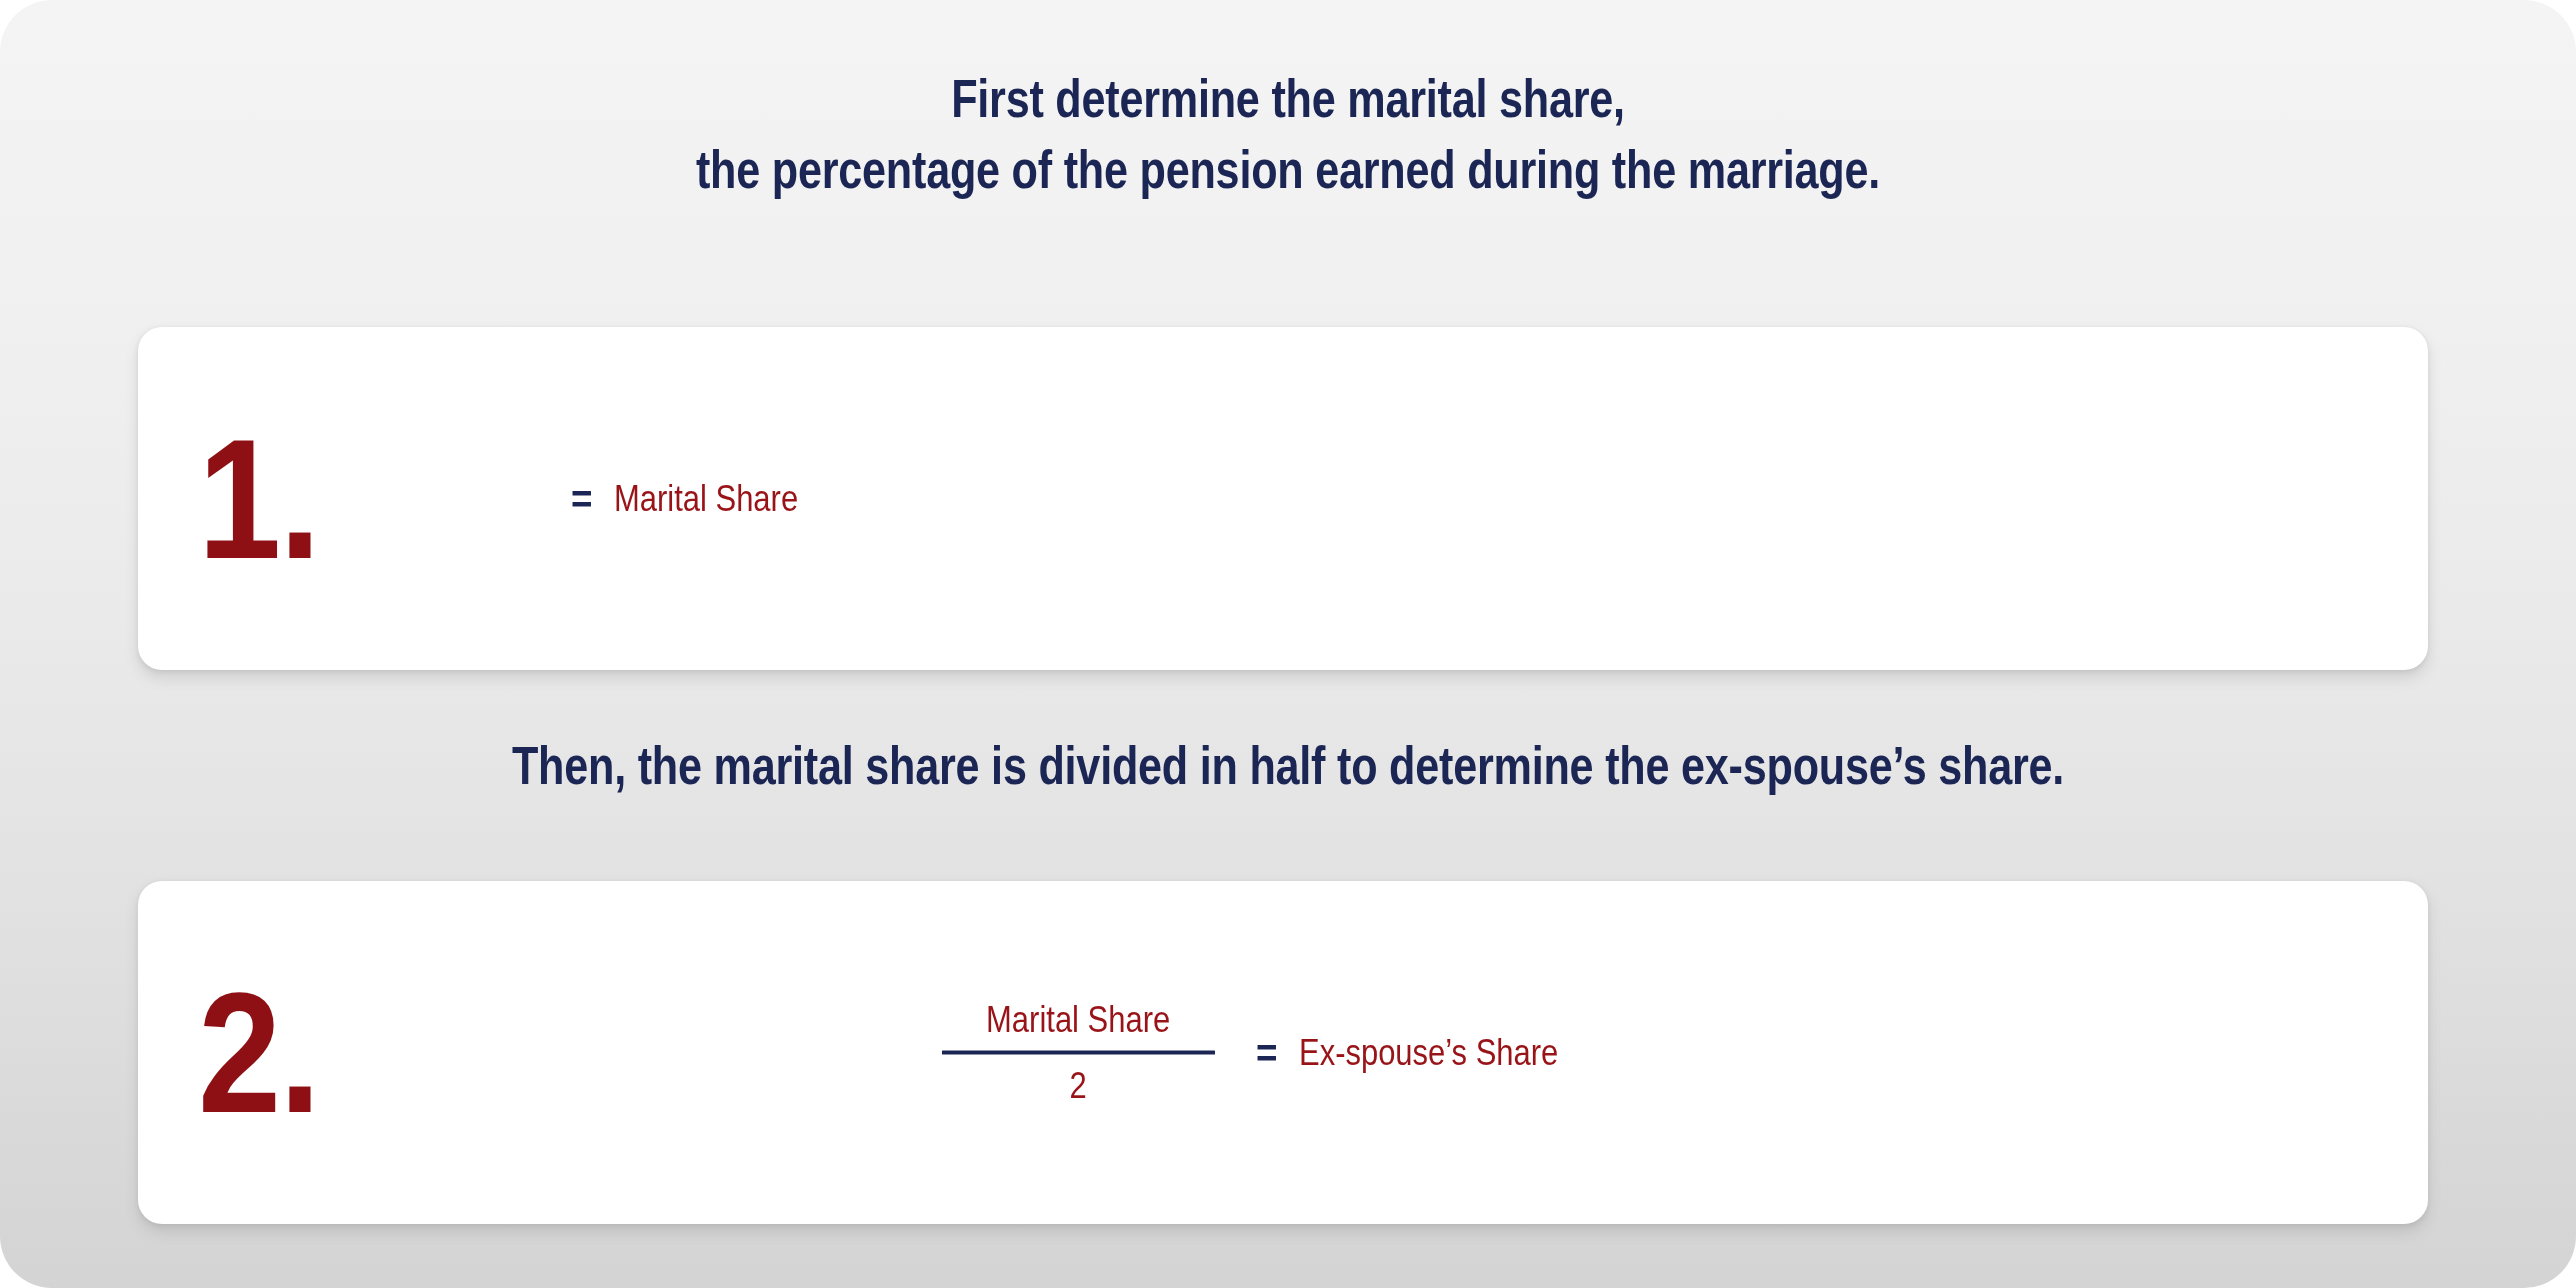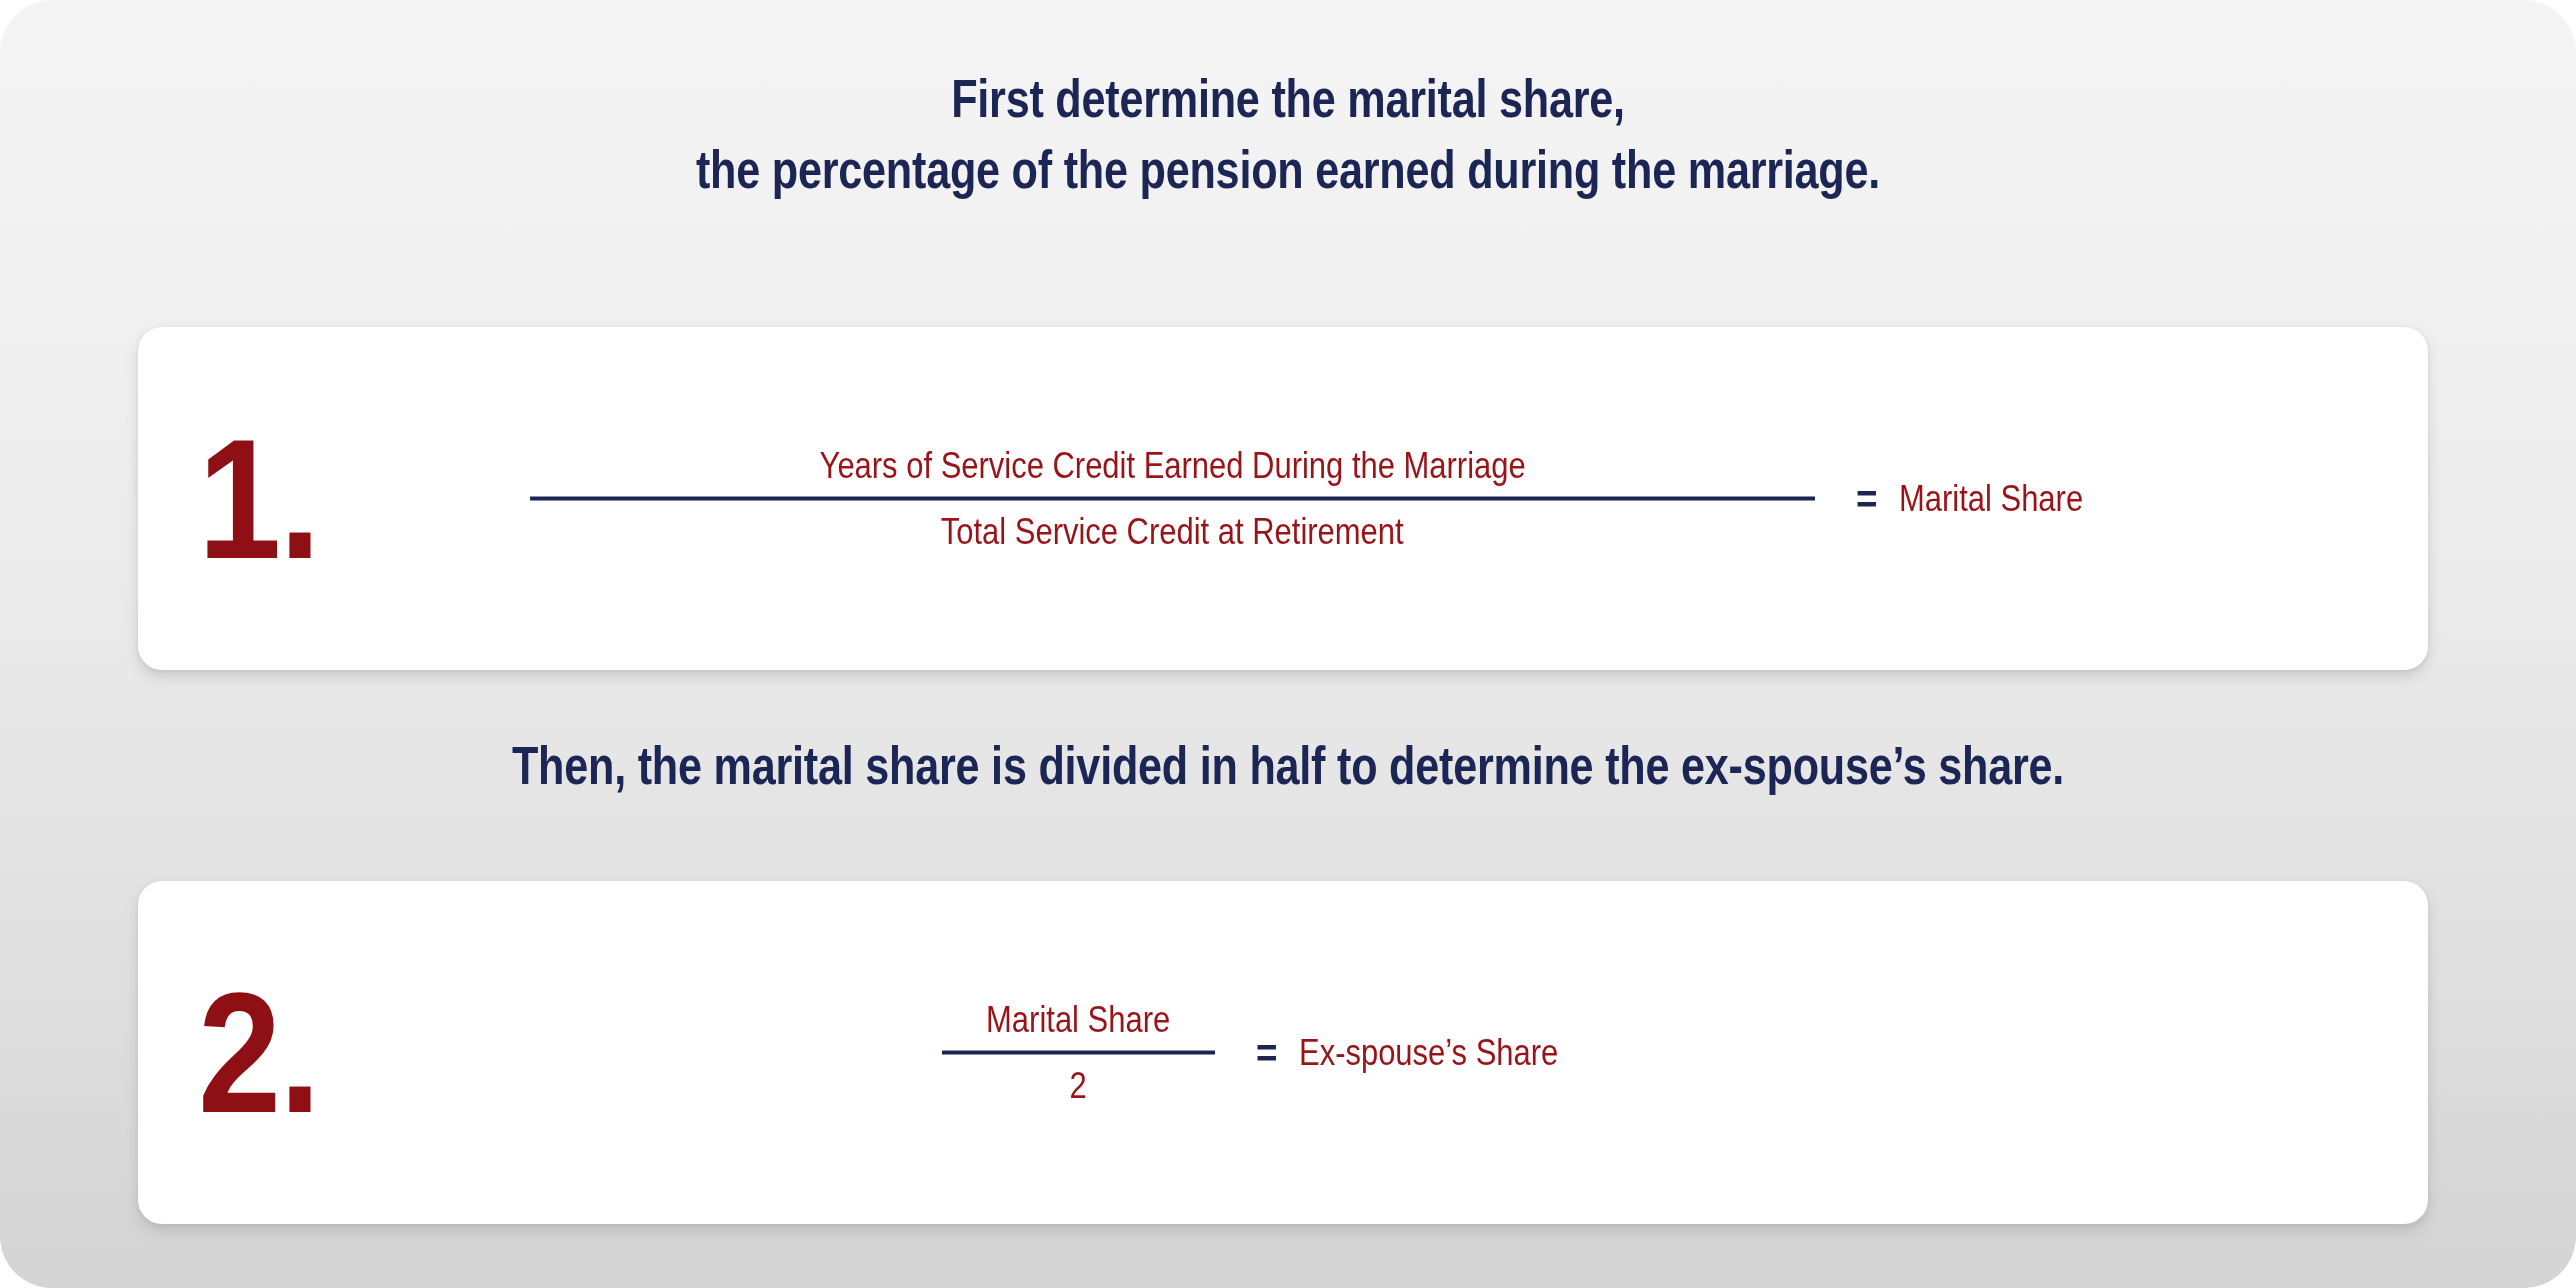--- a/index.html
+++ b/index.html
@@ -175,25 +175,20 @@
     <div class="heading-block" id="heading-top">
       <span class="hl">First determine the marital share,</span>
       <span class="hl">the percentage of the pension earned during the marriage.</span>
     </div>
 
     <div class="card" id="card-1">
       <div class="card-inner">
         <div class="step-number">1.</div>
 
         <div class="equation" id="equation-1">
-          <div class="fraction" id="fraction-1">
-            <div class="fraction-numerator">Years of Service Credit Earned During the Marriage</div>
-            <div class="fraction-bar"></div>
-            <div class="fraction-denominator">Total Service Credit at Retirement</div>
-          </div>
           <div class="equals-sign">=</div>
           <div class="result-label">Marital Share</div>
         </div>
       </div>
     </div>
 
     <div class="heading-block" id="heading-middle">Then, the marital share is divided in half to determine the ex-spouse’s share.</div>
 
     <div class="card" id="card-2">
       <div class="card-inner">

